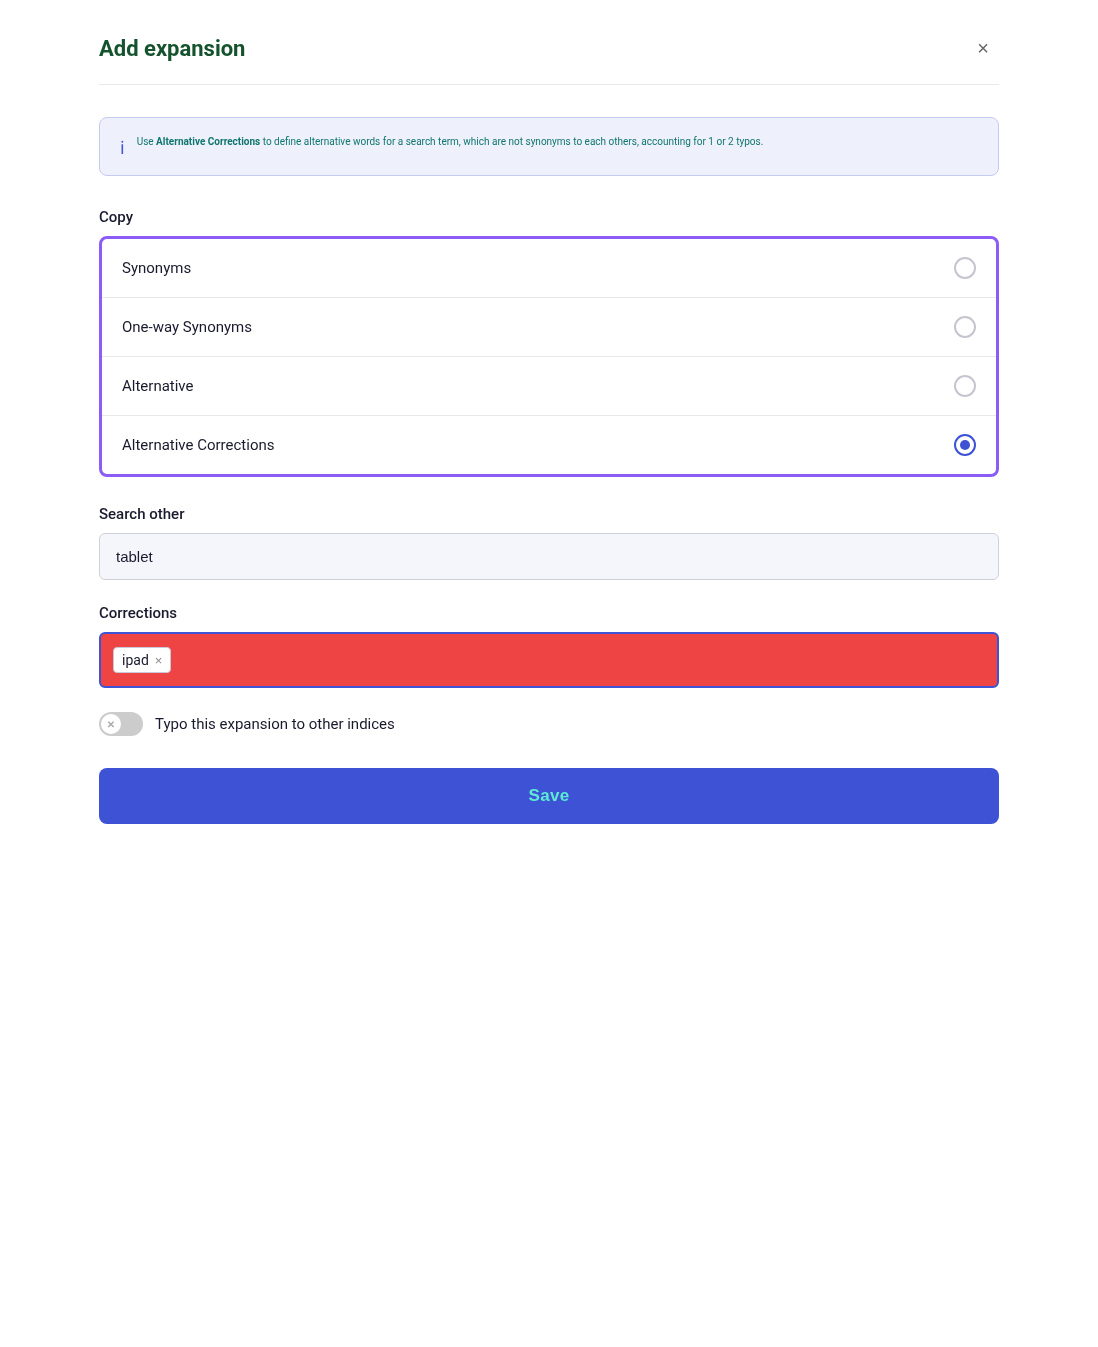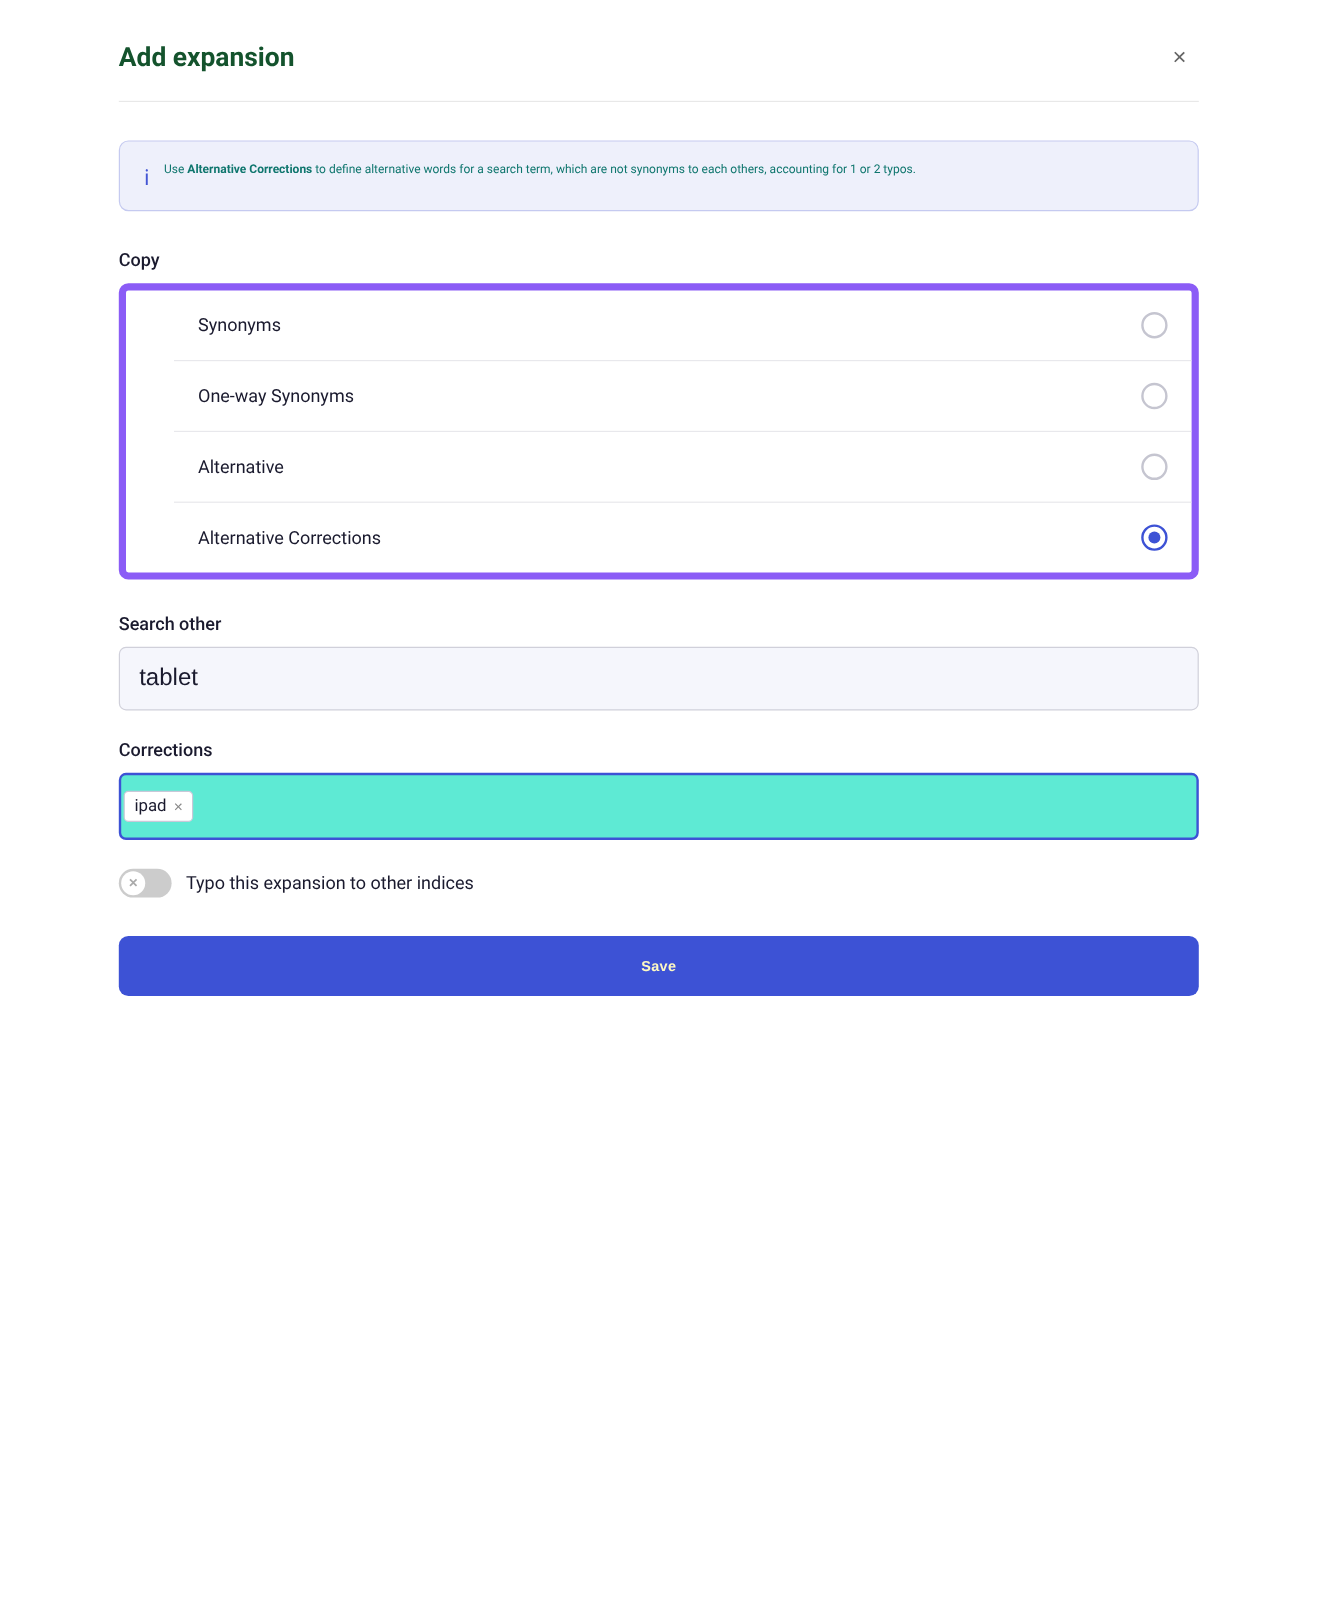--- a/index.html
+++ b/index.html
@@ -85,25 +85,24 @@
     }
 
     .section-label {
       font-size: 15px;
       font-weight: 500;
       color: #1a1a2e;
       margin-bottom: 10px;
     }
 
     .type-box {
-      border: 6px solid #8b5cf6;
+      border: 3px solid #8b5cf6;
       border-radius: 8px;
       margin-bottom: 28px;
       overflow: hidden;
-      padding-left: 40px;
     }
 
     .type-option {
       display: flex;
       align-items: center;
       justify-content: space-between;
       padding: 18px 20px;
       border-bottom: 1px solid #e8e8ec;
       cursor: pointer;
     }
@@ -142,21 +141,21 @@
 
     .form-group {
       margin-bottom: 24px;
     }
 
     .form-input {
       width: 100%;
       padding: 14px 16px;
       border: 1px solid #d0d0da;
       border-radius: 6px;
-      font-size: 20px;
+      font-size: 15px;
       color: #1a1a2e;
       background: #f5f6fc;
       outline: none;
     }
 
     .typo-spinner {
       width: 100%;
       padding: 14px 16px;
       border: 1px solid #d0d0da;
       border-radius: 6px;
@@ -173,28 +172,28 @@
       display: flex;
       flex-direction: column;
       gap: 2px;
       color: #888;
       font-size: 11px;
     }
 
     .corrections-input-box {
       width: 100%;
       min-height: 56px;
-      padding: 10px 2px;
+      padding: 10px 12px;
       border: 2px solid #3d52d5;
       border-radius: 6px;
       display: flex;
       align-items: center;
       flex-wrap: wrap;
       gap: 8px;
-      background: #5eead4;
+      background: #ef4444;
       cursor: text;
     }
 
     .tag {
       display: flex;
       align-items: center;
       gap: 6px;
       background: #fff;
       border: 1px solid #c8c8d8;
       border-radius: 4px;
@@ -256,24 +255,24 @@
 
     .toggle-label {
       font-size: 15px;
       color: #1a1a2e;
     }
 
     .save-btn {
       width: 100%;
       padding: 18px;
       background: #3d52d5;
-      color: #fef9c3;
+      color: #5eead4;
       border: none;
       border-radius: 8px;
-      font-size: 12px;
+      font-size: 17px;
       font-weight: 600;
       cursor: pointer;
       letter-spacing: 0.3px;
     }
   </style>
 </head>
 <body>
 
 <div class="dialog">
 

